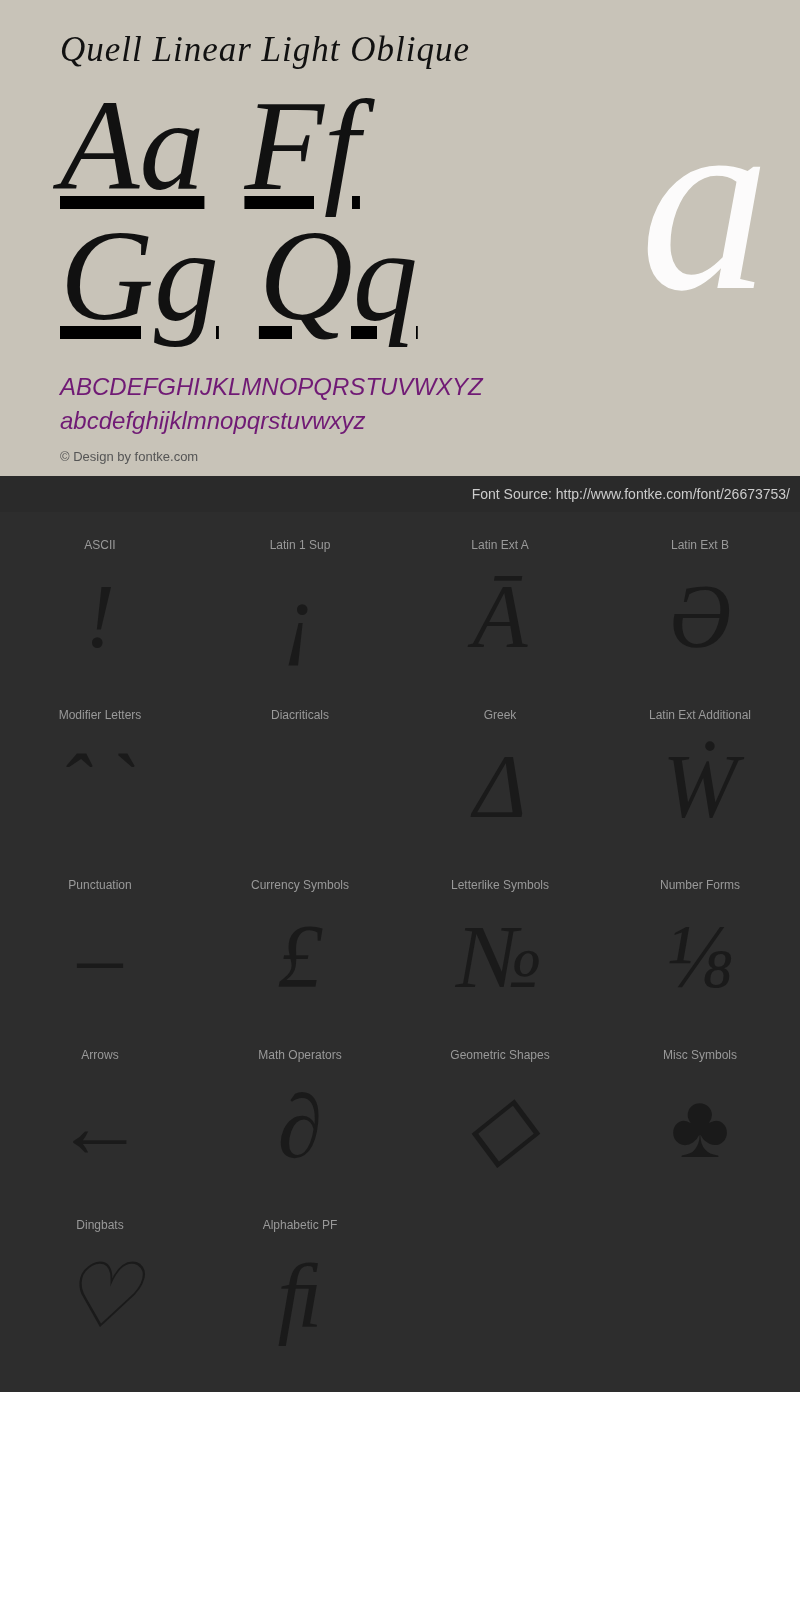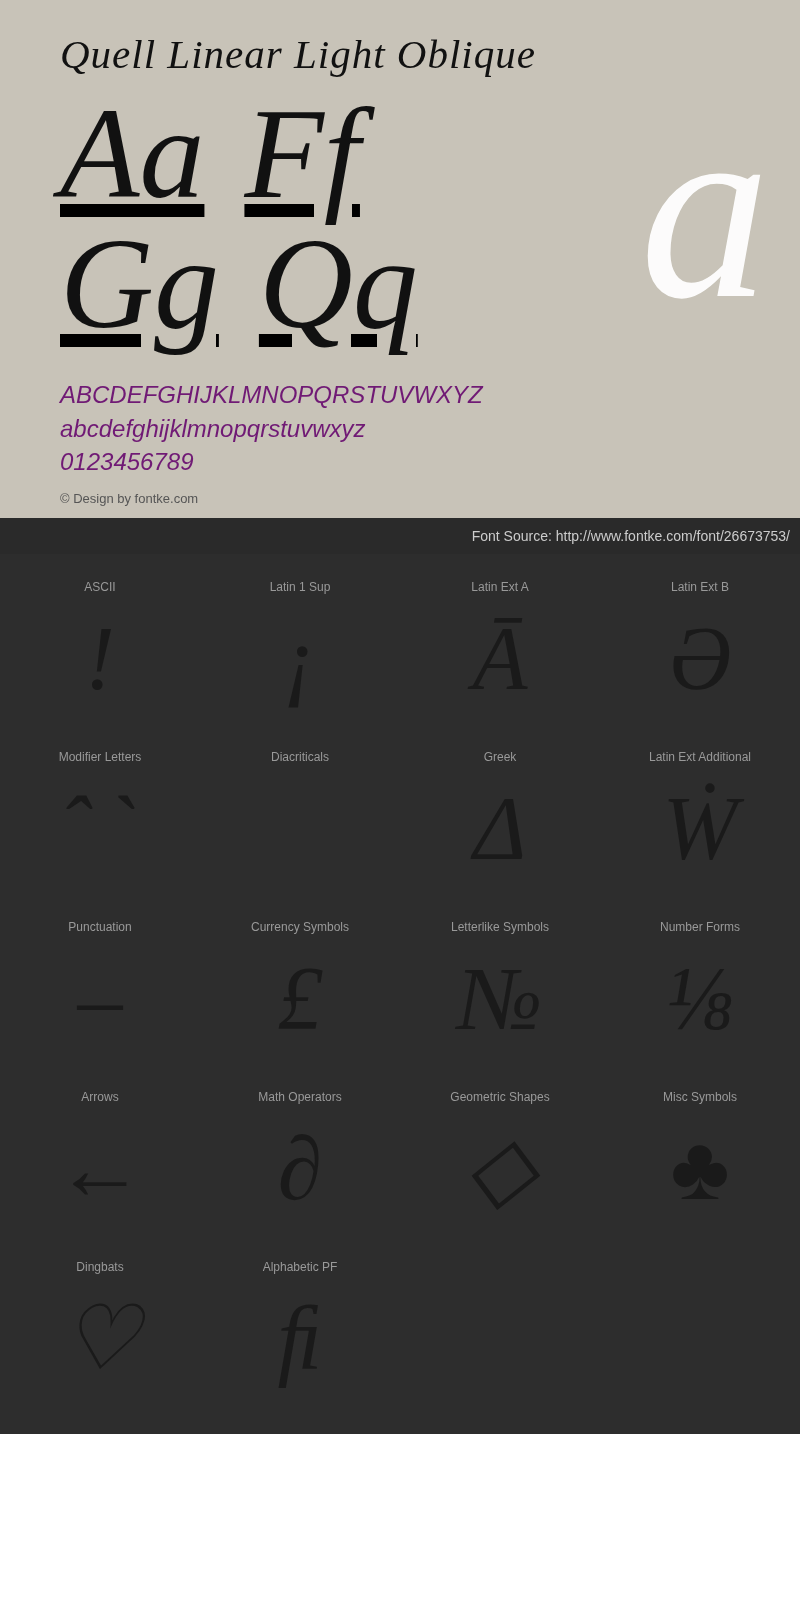--- a/index.html
+++ b/index.html
@@ -5,21 +5,21 @@
     * { margin: 0; padding: 0; box-sizing: border-box; }
     body { width: 800px; font-family: sans-serif; background: #fff; }
 
     
     .specimen-area {
       background: #c8c3b8;
       padding: 30px 60px 20px 60px;
       position: relative;
     }
     .font-title {
-      font-size: 41px;
+      font-size: 35px;
       font-style: italic;
       font-weight: 300;
       color: #111;
       letter-spacing: 1px;
       margin-bottom: 10px;
       font-family: Georgia, serif;
     }
     .glyph-showcase {
       display: flex;
       align-items: flex-end;
@@ -139,21 +139,20 @@
         <span class="glyph-large">Qq</span>
       </div>
     </div>
     <div class="glyph-showcase-right">a</div>
   </div>
 </div>
 
 <div class="alphabet-section">
   <div class="alphabet-text">ABCDEFGHIJKLMNOPQRSTUVWXYZ</div>
   <div class="alphabet-text">abcdefghijklmnopqrstuvwxyz</div>
-  <div class="alphabet-text">0123456789</div>
 </div>
 
 <div class="copyright">
   <span>© Design by fontke.com</span>
 </div>
 
 <div class="font-source">
   <span>Font Source: http://www.fontke.com/font/26673753/</span>
 </div>
 

